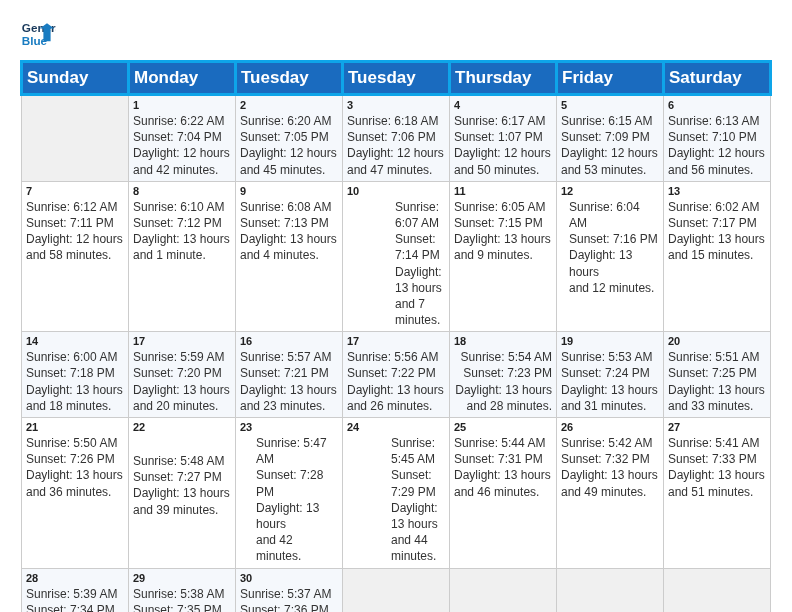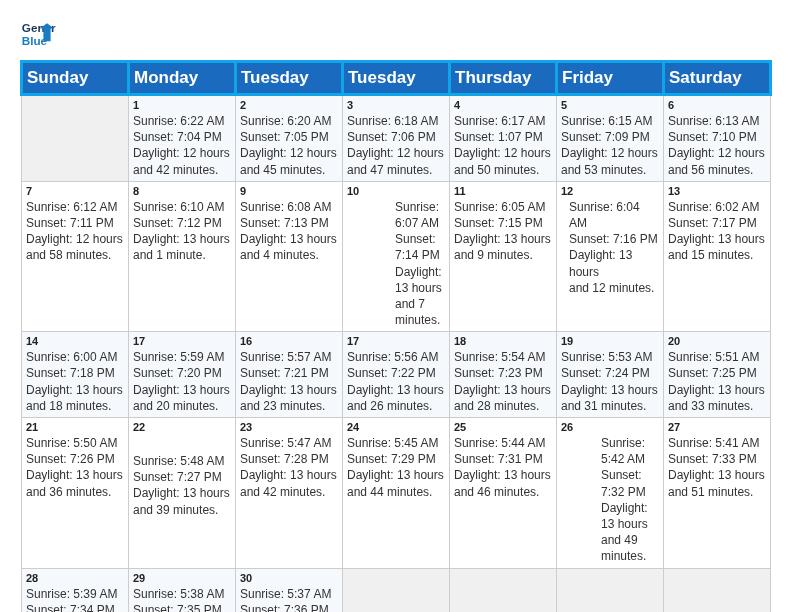--- a/index.html
+++ b/index.html
@@ -236,21 +236,21 @@
           </td>
           <td>
             <span class="day-num">17</span>
             <div class="cell-text" style="white-space: pre-line;">Sunrise: 5:56 AM
 Sunset: 7:22 PM
 Daylight: 13 hours
 and 26 minutes.</div>
           </td>
           <td>
             <span class="day-num">18</span>
-            <div class="cell-text" style="white-space: pre-line;">Sunrise: 5:54 AM
+            <div class="cell-text" style="white-space: pre-line; text-align: right;">Sunrise: 5:54 AM
 Sunset: 7:23 PM
 Daylight: 13 hours
 and 28 minutes.</div>
           </td>
           <td>
             <span class="day-num">19</span>
             <div class="cell-text" style="white-space: pre-line;">Sunrise: 5:53 AM
 Sunset: 7:24 PM
 Daylight: 13 hours
 and 31 minutes.</div>
@@ -273,42 +273,42 @@
           </td>
           <td>
             <span class="day-num">22</span>
             <div class="cell-text" style="white-space: pre-line; margin-top: 20px;">Sunrise: 5:48 AM
 Sunset: 7:27 PM
 Daylight: 13 hours
 and 39 minutes.</div>
           </td>
           <td>
             <span class="day-num">23</span>
-            <div class="cell-text" style="white-space: pre-line;">Sunrise: 5:47 AM
+            <div class="cell-text" style="white-space: pre-line; margin-left: 16px;">Sunrise: 5:47 AM
 Sunset: 7:28 PM
 Daylight: 13 hours
 and 42 minutes.</div>
           </td>
           <td>
             <span class="day-num">24</span>
-            <div class="cell-text" style="white-space: pre-line;">Sunrise: 5:45 AM
+            <div class="cell-text" style="white-space: pre-line; margin-left: 44px;">Sunrise: 5:45 AM
 Sunset: 7:29 PM
 Daylight: 13 hours
 and 44 minutes.</div>
           </td>
           <td>
             <span class="day-num">25</span>
             <div class="cell-text" style="white-space: pre-line;">Sunrise: 5:44 AM
 Sunset: 7:31 PM
 Daylight: 13 hours
 and 46 minutes.</div>
           </td>
           <td>
             <span class="day-num">26</span>
-            <div class="cell-text" style="white-space: pre-line; margin-left: 40px;">Sunrise: 5:42 AM
+            <div class="cell-text" style="white-space: pre-line;">Sunrise: 5:42 AM
 Sunset: 7:32 PM
 Daylight: 13 hours
 and 49 minutes.</div>
           </td>
           <td>
             <span class="day-num">27</span>
             <div class="cell-text" style="white-space: pre-line;">Sunrise: 5:41 AM
 Sunset: 7:33 PM
 Daylight: 13 hours
 and 51 minutes.</div>

